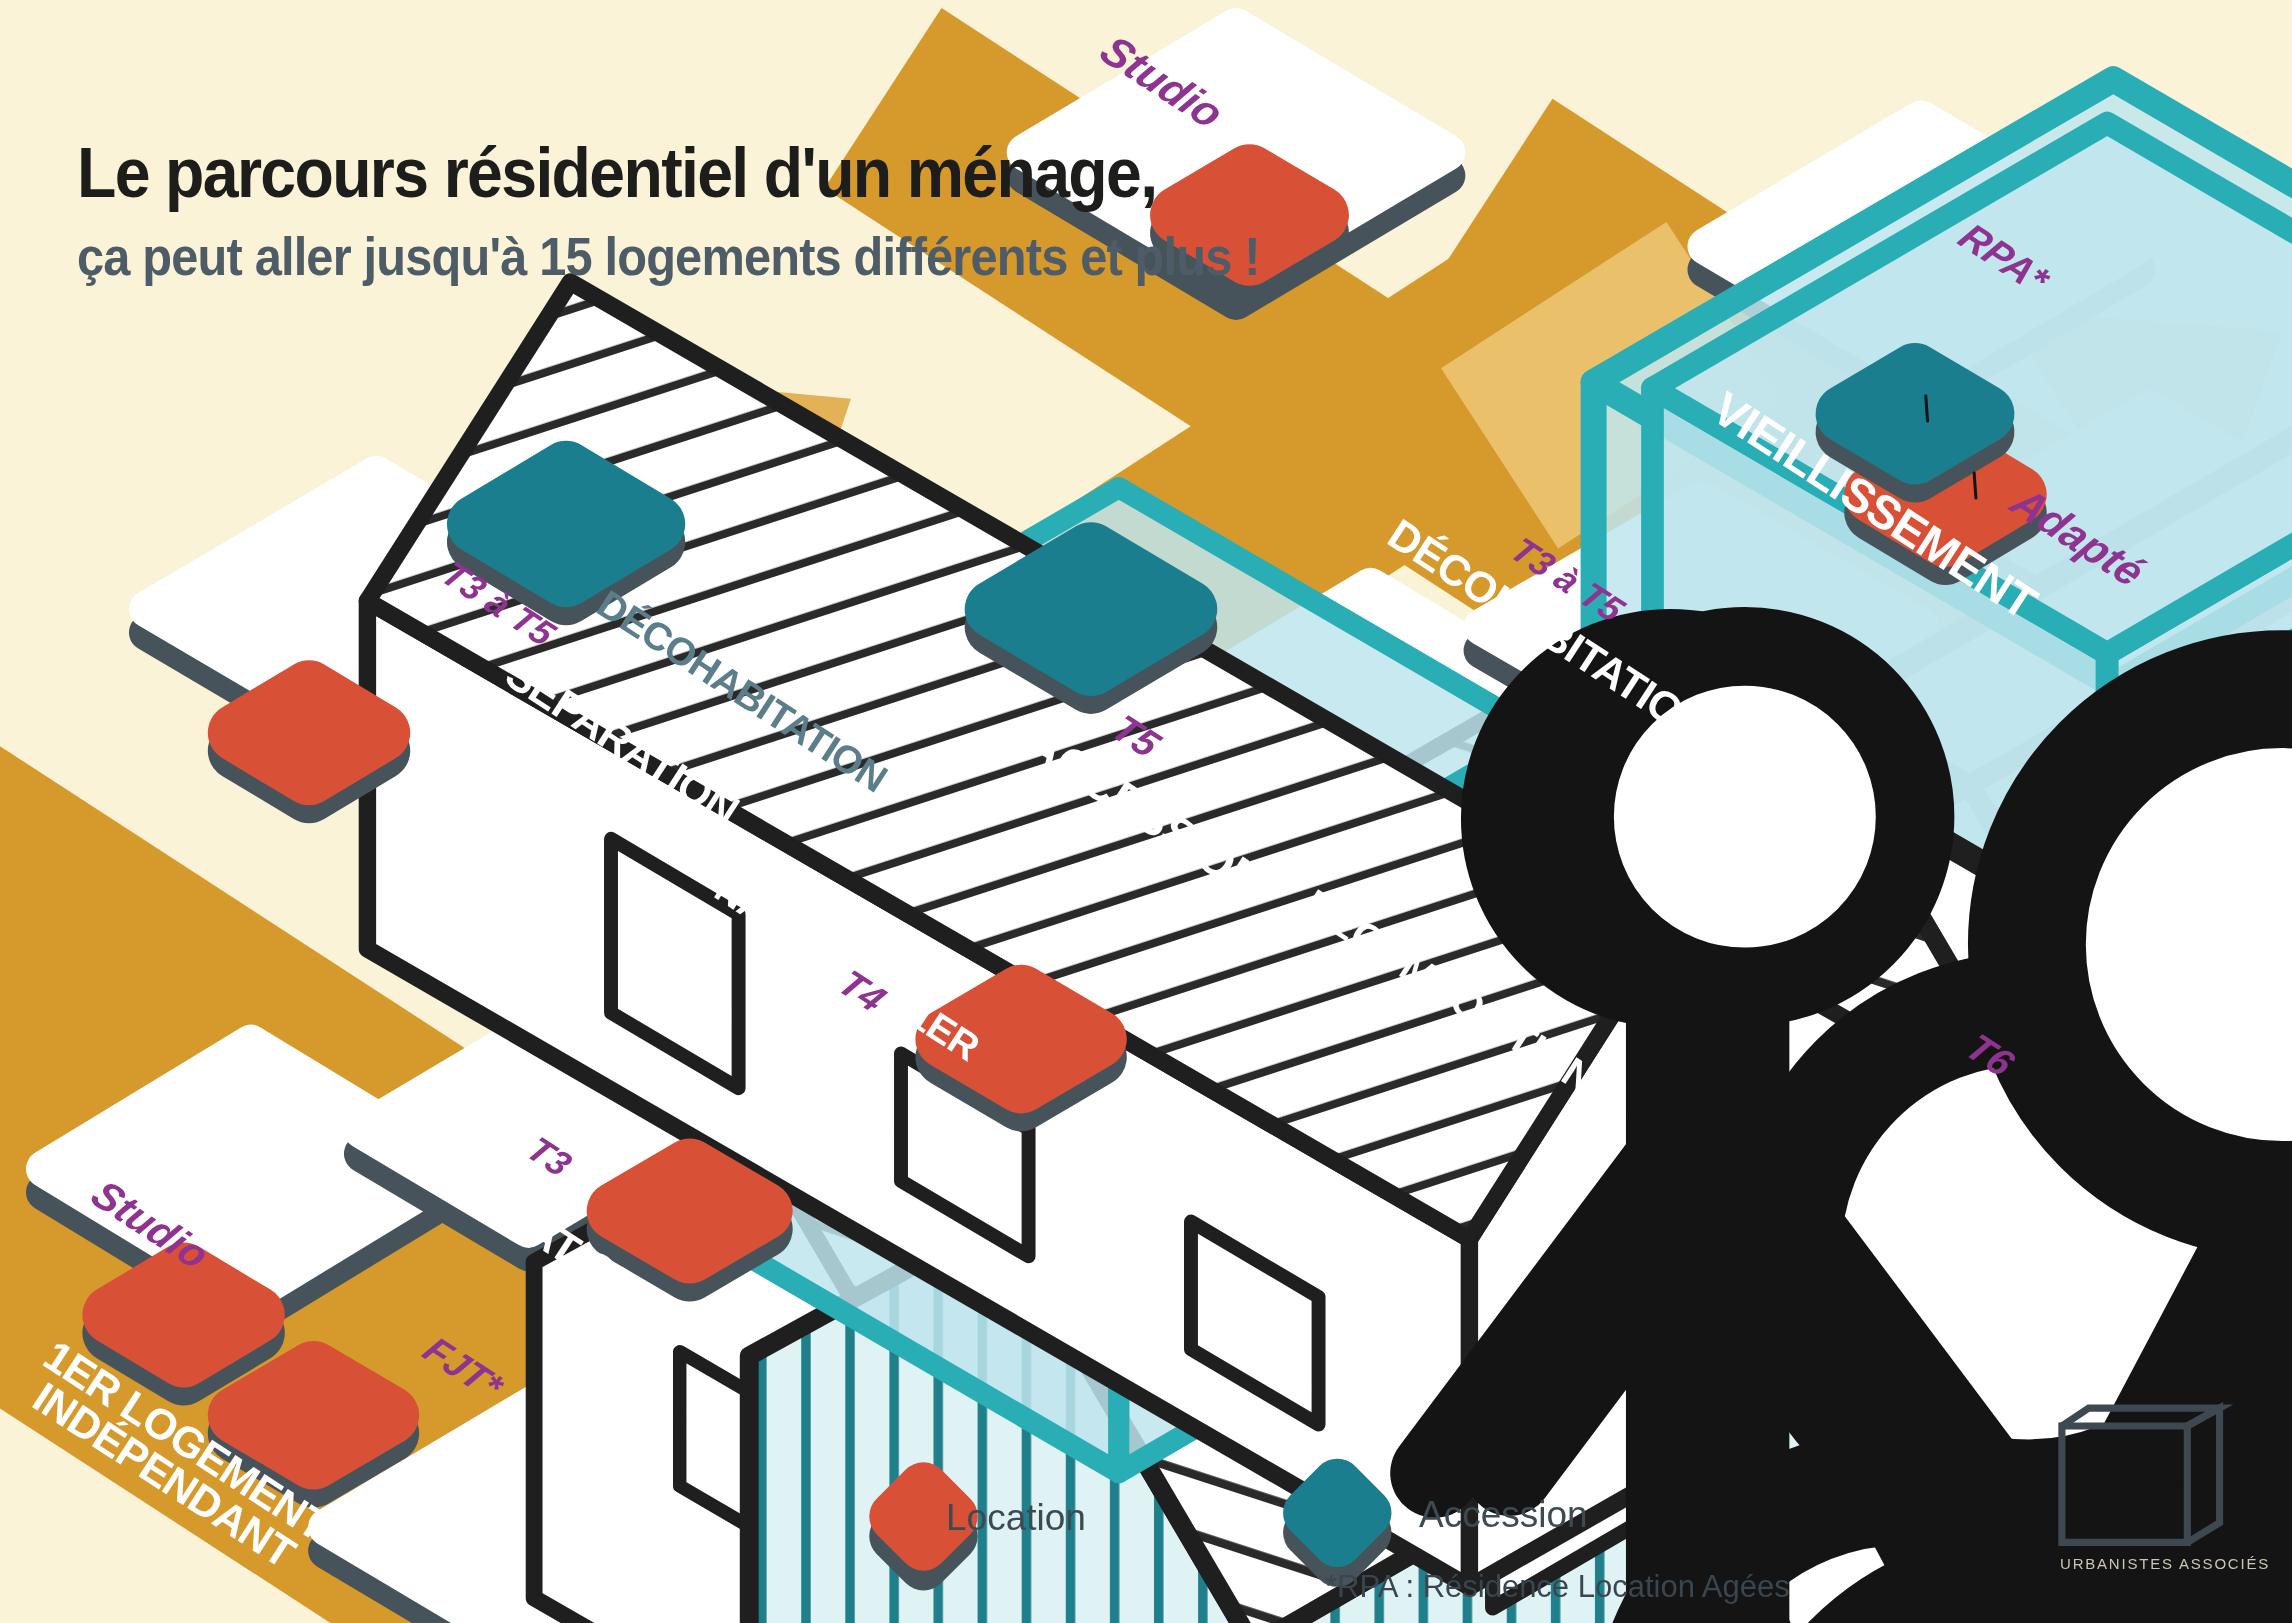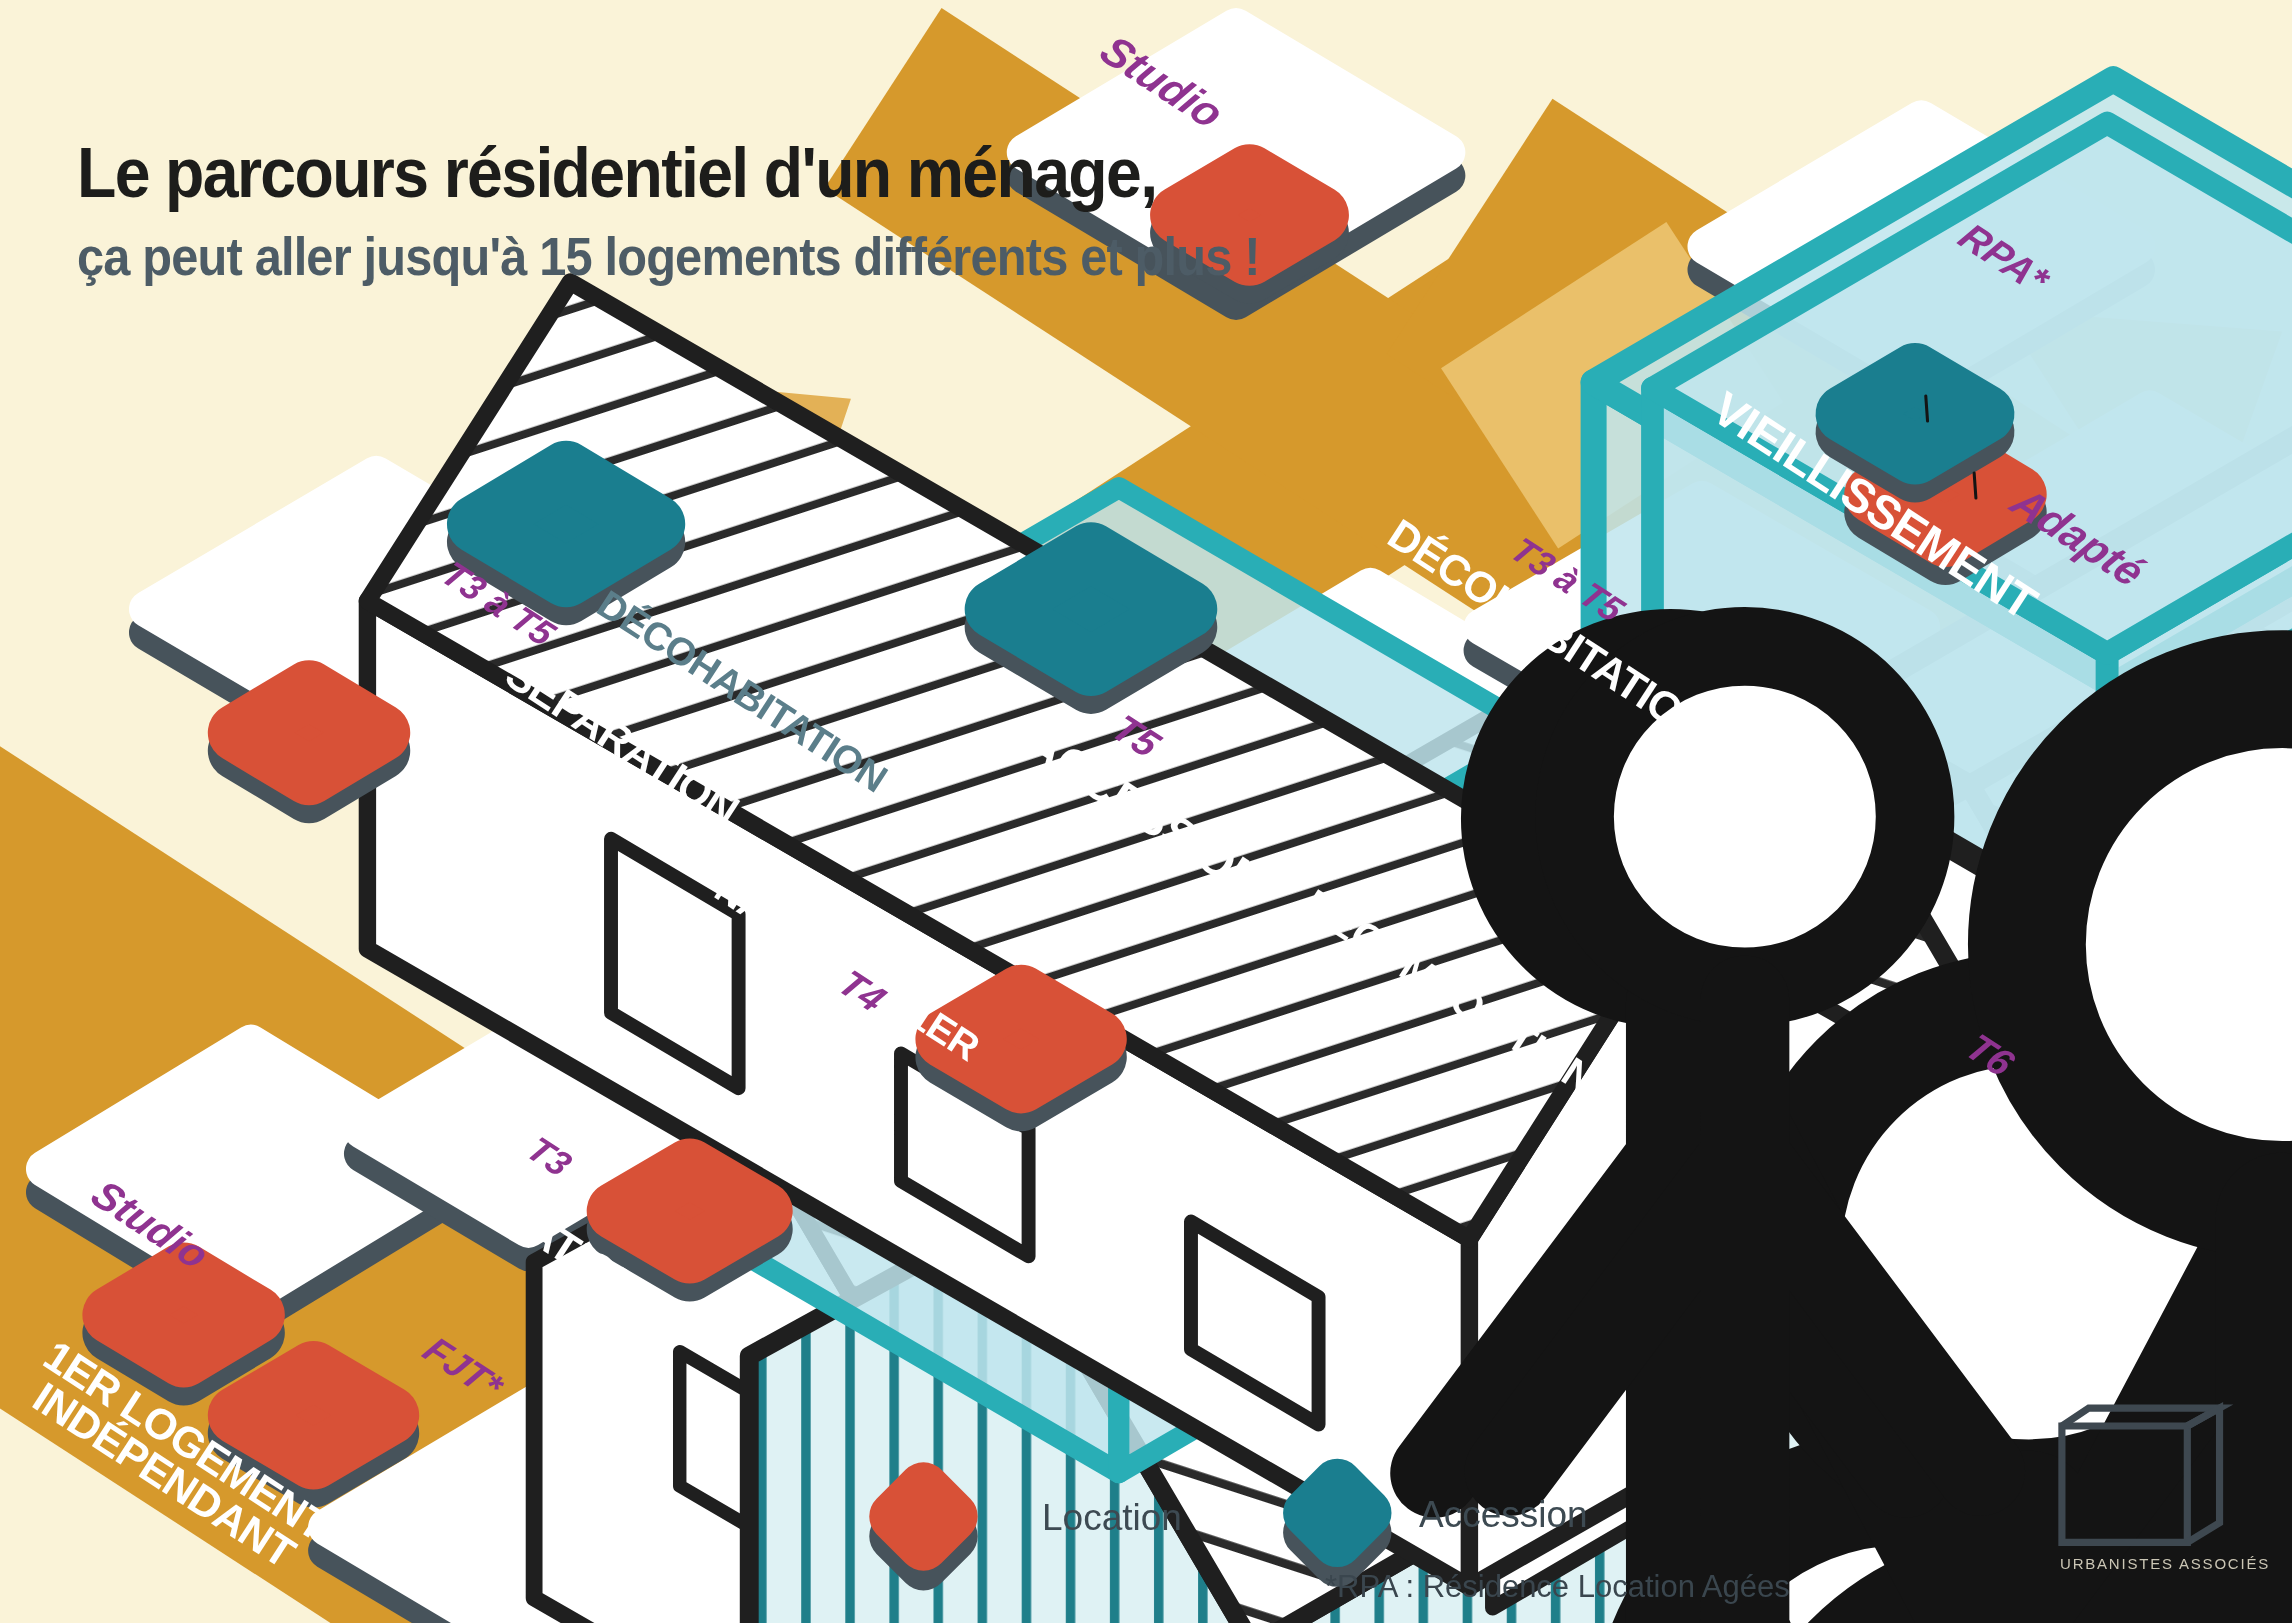--- a/index.html
+++ b/index.html
@@ -355,20 +355,20 @@
 <div class="lbl htag" style="left:549px;top:1157px;font-size:36px;">T3</div>
 <div class="lbl htag" style="left:862px;top:991px;font-size:38px;">T4</div>
 <div class="lbl htag" style="left:1136px;top:736px;font-size:39px;">T5</div>
 <div class="lbl htag" style="left:1162px;top:82px;font-size:43px;">Studio</div>
 <div class="lbl htag" style="left:498px;top:604px;font-size:36px;">T3 à T5</div>
 <div class="lbl htag" style="left:1567px;top:580px;font-size:36px;">T3 à T5</div>
 <div class="lbl htag" style="left:1990px;top:1055px;font-size:39px;">T6</div>
 <div class="lbl htag" style="left:2004px;top:258px;font-size:39px;">RPA*</div>
 <div class="lbl htag" style="left:2078px;top:537px;font-size:43px;">Adapté</div>
 
-<div class="plain legend-word" style="left:1042px;top:1497px;">Location</div>
+<div class="plain legend-word" style="left:946px;top:1497px;">Location</div>
 <div class="plain legend-word" style="left:1419px;top:1494px;">Accession</div>
 <div class="plain footnote" style="left:1325px;top:1569px;">*RPA : Résidence Location Agées</div>
 
 <div class="plain logo-sub" style="left:2060px;top:1555px;">URBANISTES ASSOCIÉS</div>
 
 </div>
 
 
 </body></html>

